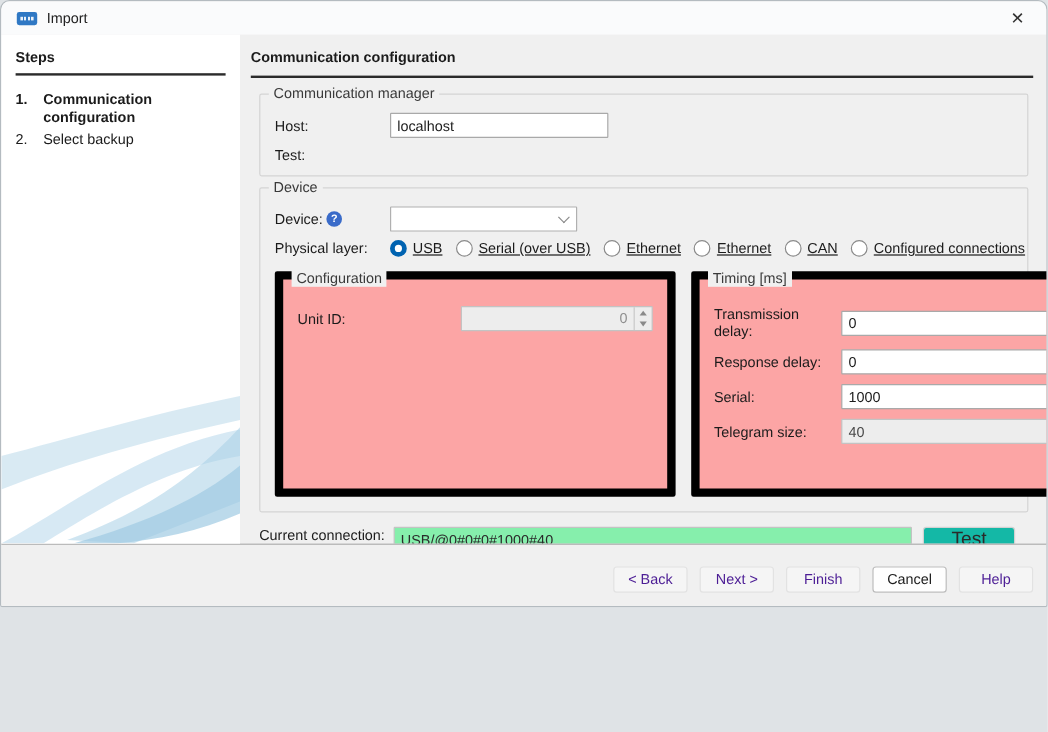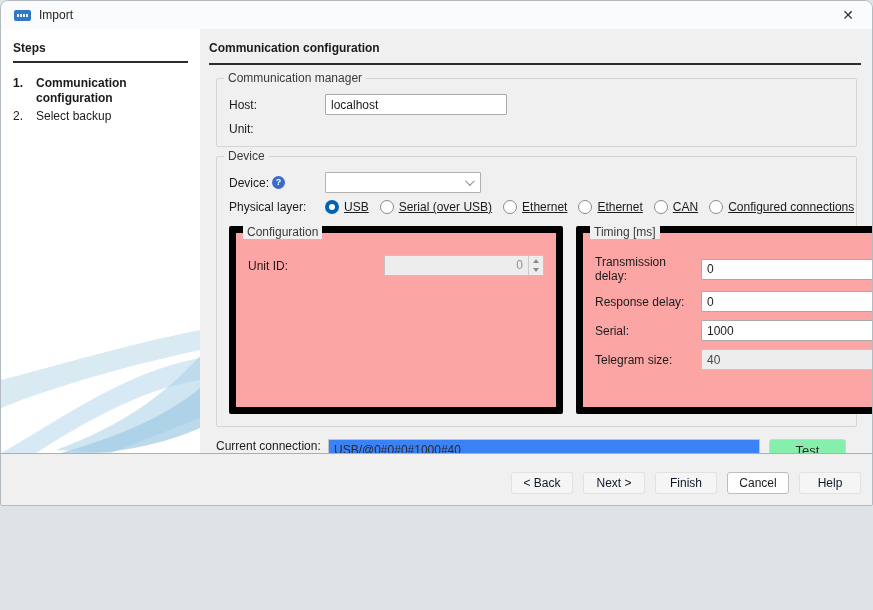--- a/index.html
+++ b/index.html
@@ -92,34 +92,34 @@
   .spin-up::after { content:""; border-left:3px solid transparent; border-right:3px solid transparent; border-bottom:4px solid #8a8a8a; }
   .spin-down::after { content:""; border-left:3px solid transparent; border-right:3px solid transparent; border-top:4px solid #8a8a8a; }
 
   .timing .form-row { margin-bottom:8px; }
   .timing .lbl { width:106px; flex:0 0 106px; }
   .timing .text-input { width:172px; }
 
   
   .bottom-row { display:flex; margin:12px 4px 0 7px; }
   .bottom-row .lbl2 { width:112px; flex:0 0 112px; }
-  .conn-input { width:432px; height:22px; background:#3b82f6; border:1px solid #c3c3c3; padding:1px 5px;
+  .conn-input { width:432px; height:22px; background:#86efac; border:1px solid #c3c3c3; padding:1px 5px;
     font-family:"Liberation Sans",sans-serif; font-size:12px; color:#2a2a2a; border-radius:1px; }
-  .test-btn { width:77px; height:22px; margin-left:9px; background:#86efac; border:1px solid #d2d2d2; border-radius:3px;
-    font-family:"Liberation Sans",sans-serif; font-size:13px; color:#2a2a2a; cursor:pointer; }
+  .test-btn { width:77px; height:22px; margin-left:9px; background:#14b8a6; border:1px solid #d2d2d2; border-radius:3px;
+    font-family:"Liberation Sans",sans-serif; font-size:16px; color:#2a2a2a; cursor:pointer; }
   .status-row { align-items:flex-start; margin-top:8px; }
   .status-row .lbl2 { padding-top:3px; }
   .status-area { width:432px; height:46px; background:#fff; border:1px solid #aaaaaa; resize:none;
     font-family:"Liberation Sans",sans-serif; font-size:12px; padding:2px 5px; border-radius:1px; }
 
   
   .footer { flex:0 0 52px; background:#f0f0f0; border-top:1px solid #aeaeae;
     display:flex; align-items:center; justify-content:flex-end; gap:10px; padding:6px 11px 0 11px; }
   .wiz-btn { width:62px; height:22px; border-radius:3px; font-family:"Liberation Sans",sans-serif; font-size:12px; }
-  .wiz-btn.disabled { background:#f5f5f5; border:1px solid #e2e2e2; color:#0f172a; }
+  .wiz-btn.disabled { background:#f5f5f5; border:1px solid #e2e2e2; color:#4c1d95; }
   .wiz-btn.enabled { background:#fefefe; border:1px solid #bdbdbd; color:#1b1b1b; cursor:pointer; }
 </style>
 </head>
 <body>
 
 <div class="window">
 
   <div class="titlebar">
     <span class="app-icon"></span>
     <span class="win-title">Import</span>
@@ -151,21 +151,21 @@
     <div class="main">
       <div class="main-heading">Communication configuration</div>
 
       <div class="group">
         <span class="legend">Communication manager</span>
         <div class="form-row">
           <span class="lbl">Host:</span>
           <input class="text-input" type="text" value="localhost" style="">
         </div>
         <div class="form-row">
-          <span class="lbl">Unit:</span>
+          <span class="lbl">Test:</span>
         </div>
       </div>
 
       <div class="group" style="padding-bottom:12px;">
         <span class="legend">Device</span>
 
         <div class="form-row">
           <span class="lbl lbl-with-icon">
             <span>Device:</span>
             <span class="help-icon"></span>

